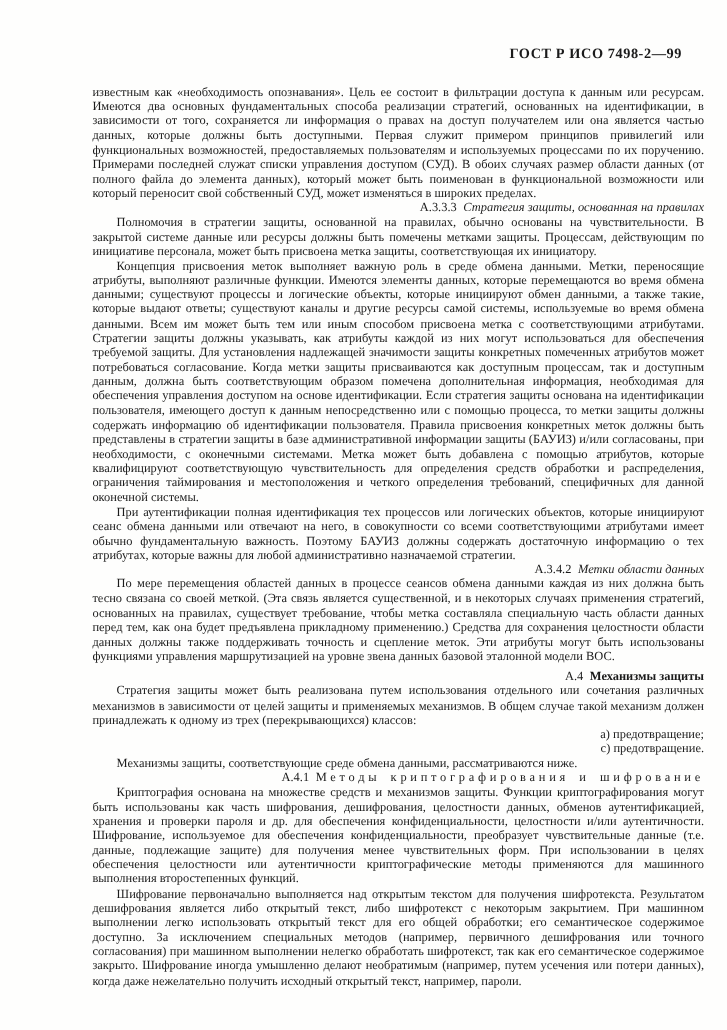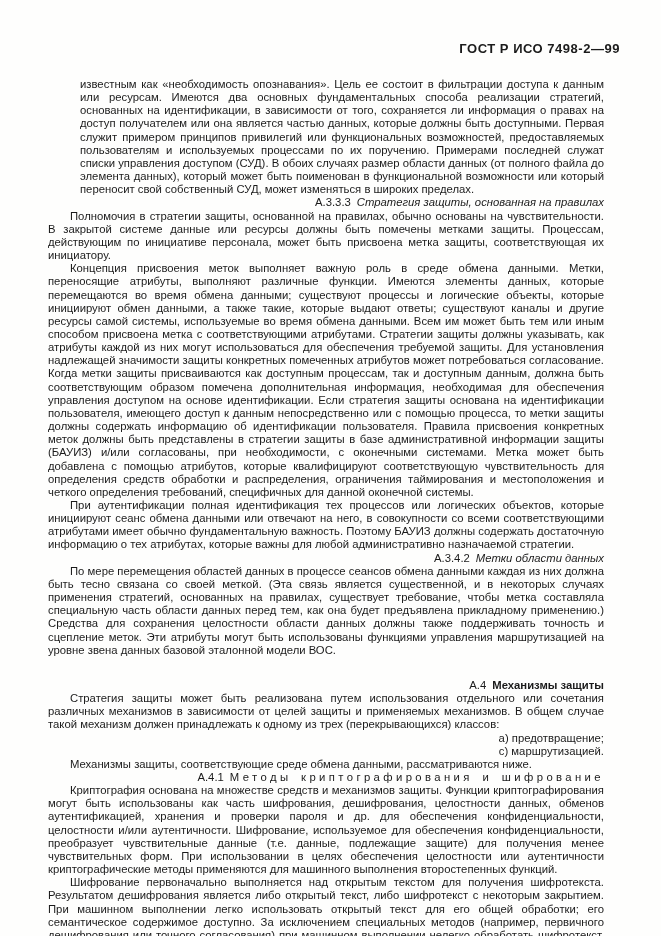--- a/index.html
+++ b/index.html
@@ -4,48 +4,48 @@
 <style>
   * { margin: 0; padding: 0; box-sizing: border-box; }
   html, body { background: #ffffff; }
   .page {
     position: relative;
     width: 661px;
     height: 936px;
     margin: 0 auto;
     background: #fefefd;
     color: #1b1b1b;
-    font-family: Liberation Sans, sans-serif;
-    padding: 42px 41px 0 48px;
+    font-family: Liberation Serif, serif;
+    padding: 42px 41px 0 84px;
     overflow: hidden;
   }
   .running-header {
     text-align: right;
     font-weight: bold;
     font-size: 13px;
     line-height: 14px;
     margin-bottom: 22px;
     letter-spacing: 0.04em;
   }
   .doc-body { width: 556px; }
   .p, .h, .list-item {
     font-size: 11.3px;
     line-height: 13.15px;
     text-align: right;
   }
   .p {
     text-align: justify;
     text-indent: 22px;
   }
-  .p.no-indent { text-indent: 0; margin-left: 32px; }
+  .p.no-indent { text-indent: 0; }
   .h { padding-left: 22px; white-space: nowrap; }
   .h .hnum { margin-right: 6px; }
   .h.italic-h .htitle { font-style: italic; }
   .h.spaced-h .htitle { letter-spacing: 0.30em; word-spacing: 0.28em; }
-  .h.bold-h { margin-top: 22px; }
+  .h.bold-h { margin-top: 5px; }
   .h.bold-h .htitle { font-weight: bold; }
   .list-item { padding-left: 22px; }
 </style>
 </head>
 <body>
 
 <div class="page">
 
   <div class="running-header">ГОСТ Р ИСО 7498-2—99</div>
 
@@ -65,21 +65,21 @@
 
     <div class="h italic-h"><span class="hnum">А.3.4.2</span><span class="htitle">Метки области данных</span></div>
 
     <p class="p">По мере перемещения областей данных в процессе сеансов обмена данными каждая из них должна быть тесно связана со своей меткой. (Эта связь является существенной, и в некоторых случаях применения стратегий, основанных на правилах, существует требование, чтобы метка составляла специальную часть области данных перед тем, как она будет предъявлена прикладному применению.) Средства для сохранения целостности области данных должны также поддерживать точность и сцепление меток. Эти атрибуты могут быть использованы функциями управления маршрутизацией на уровне звена данных базовой эталонной модели ВОС.</p>
 
     <div class="h bold-h"><span class="hnum">А.4</span><span class="htitle">Механизмы защиты</span></div>
 
     <p class="p">Стратегия защиты может быть реализована путем использования отдельного или сочетания различных механизмов в зависимости от целей защиты и применяемых механизмов. В общем случае такой механизм должен принадлежать к одному из трех (перекрывающихся) классов:</p>
 
     <div class="list-item">a) предотвращение;</div>
-    <div class="list-item">c) маршрутизацией.</div>
+    <div class="list-item">c) предотвращение.</div>
 
     <p class="p">Механизмы защиты, соответствующие среде обмена данными, рассматриваются ниже.</p>
 
     <div class="h spaced-h"><span class="hnum">А.4.1</span><span class="htitle">Методы криптографирования и шифрование</span></div>
 
     <p class="p">Криптография основана на множестве средств и механизмов защиты. Функции криптографирования могут быть использованы как часть шифрования, дешифрования, целостности данных, обменов аутентификацией, хранения и проверки пароля и др. для обеспечения конфиденциальности, целостности и/или аутентичности. Шифрование, используемое для обеспечения конфиденциальности, преобразует чувствительные данные (т.е. данные, подлежащие защите) для получения менее чувствительных форм. При использовании в целях обеспечения целостности или аутентичности криптографические методы применяются для машинного выполнения второстепенных функций.</p>
 
     <p class="p">Шифрование первоначально выполняется над открытым текстом для получения шифротекста. Результатом дешифрования является либо открытый текст, либо шифротекст с некоторым закрытием. При машинном выполнении легко использовать открытый текст для его общей обработки; его семантическое содержимое доступно. За исключением специальных методов (например, первичного дешифрования или точного согласования) при машинном выполнении нелегко обработать шифротекст, так как его семантическое содержимое закрыто. Шифрование иногда умышленно делают необратимым (например, путем усечения или потери данных), когда даже нежелательно получить исходный открытый текст, например, пароли.</p>
 
   </div>

